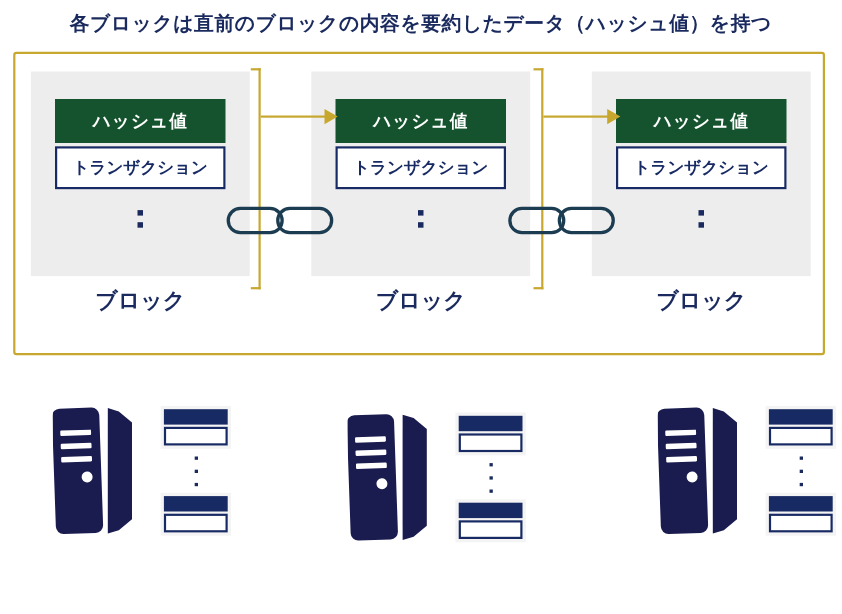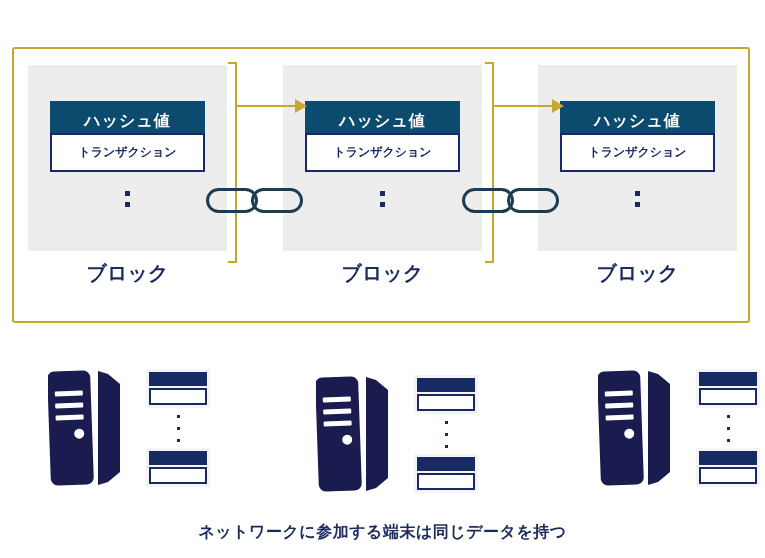--- a/index.html
+++ b/index.html
@@ -23,30 +23,30 @@
     width: 738px; height: 276px;
     border: 2px solid #c8a72e; border-radius: 3px;
   }
   
   .block {
     position: absolute; top: 65px; width: 199px; height: 186px;
     background: #ededed;
   }
   .block.b1 { left: 28px; } .block.b2 { left: 283px; } .block.b3 { left: 538px; }
   .hash {
-    position: absolute; left: 22px; top: 36px; width: 155px; height: 40px;
-    background: #0c4a6e; color: #ffffff;
+    position: absolute; left: 22px; top: 25px; width: 155px; height: 40px;
+    background: #14532d; color: #ffffff;
     font-size: 16px; font-weight: bold;
     display: flex; align-items: center; justify-content: center;
     letter-spacing: 1px;
   }
   .tx {
     position: absolute; left: 22px; top: 68px; width: 155px; height: 39px;
     background: #ffffff; border: 2px solid #182a63; color: #182a63;
-    font-size: 12px; font-weight: bold;
+    font-size: 15px; font-weight: bold;
     display: flex; align-items: center; justify-content: center;
   }
   .dots {
     position: absolute; left: 0; top: 126px; width: 199px;
     display: flex; flex-direction: column; align-items: center; gap: 6px;
   }
   .dots i { display:block; width: 5px; height: 5px; background: #1a2a5e; }
   .block-label {
     position: absolute; top: 260px; width: 199px; text-align: center;
     font-size: 20px; font-weight: bold; color: #1a2a5e;
@@ -100,20 +100,21 @@
     position: absolute; top: 522px; left: 0; width: 765px; text-align: center;
     font-size: 16px; font-weight: bold; color: #1a2a5e;
     letter-spacing: 0.5px;
   }
 </style>
 </head>
 <body>
 
 <div class="page">
 
+  <div class="title">各ブロックは直前のブロックの内容を要約したデータ（ハッシュ値）を持つ</div>
 
   <div class="chain-box"></div>
 
   <div class="block b1">
     <div class="hash">ハッシュ値</div>
     <div class="tx">トランザクション</div>
     <div class="dots">
         <i></i>
         <i></i>
       </div>
@@ -232,15 +233,14 @@
           <i></i>
           <i></i>
         </div>
       <div class="mini-card">
         <div class="mini-hash"></div>
         <div class="mini-tx"></div>
       </div>
     </div>
   </div>
 
-  <div class="caption">ネットワークに参加する端末は同じデータを持つ</div>
 
 </div>
 
 </body></html>

